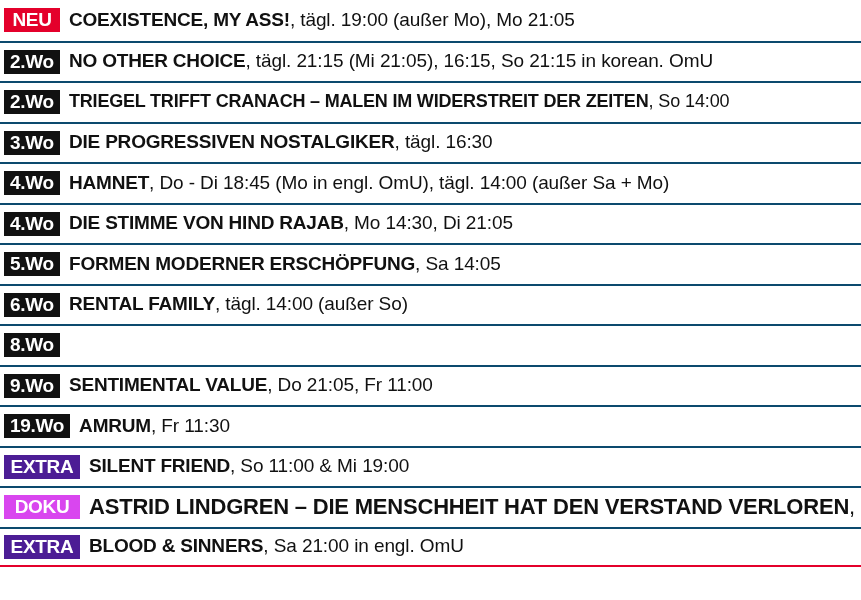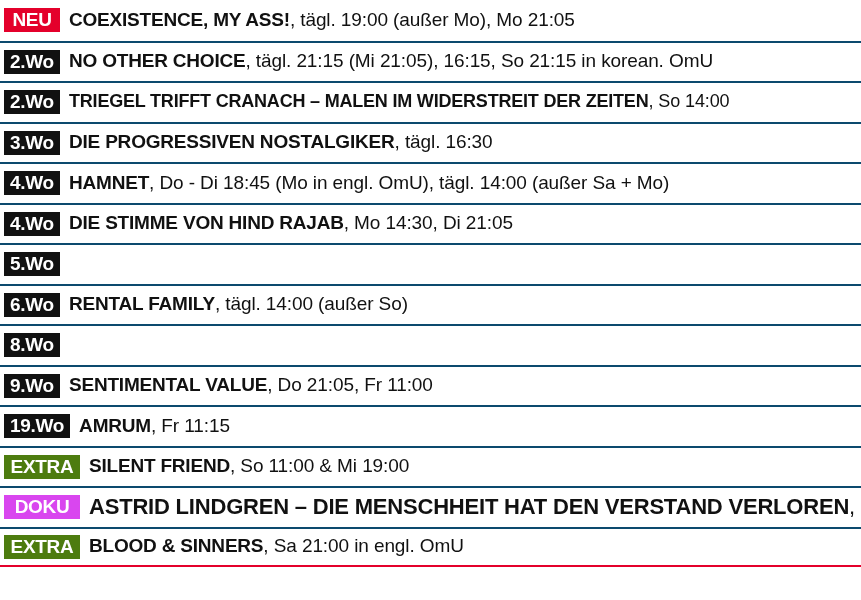--- a/index.html
+++ b/index.html
@@ -47,21 +47,21 @@
     font-family: "Liberation Sans", sans-serif;
     box-sizing: border-box;
   }
   .badge.neu {
     background: #e4002b;
   }
   .badge.wo {
     background: #111111;
   }
   .badge.extra {
-    background: #4d7c0f;
+    background: #4c1d95;
     min-width: 76px;
   }
   .badge.doku {
     background: #d946ef;
     min-width: 76px;
   }
   .text {
     flex: 1 1 auto;
     font-size: 19px;
     line-height: 1.1;
@@ -106,35 +106,36 @@
     <div class="row">
       <span class="badge wo">4.Wo</span>
       <span class="text"><span class="title">HAMNET</span><span class="details">, Do - Di 18:45 (Mo in engl. OmU), tägl. 14:00 (außer Sa + Mo)</span></span>
     </div>
     <div class="row">
       <span class="badge wo">4.Wo</span>
       <span class="text"><span class="title">DIE STIMME VON HIND RAJAB</span><span class="details">, Mo 14:30, Di 21:05</span></span>
     </div>
     <div class="row">
       <span class="badge wo">5.Wo</span>
+      <span class="text"><span class="title">FORMEN MODERNER ERSCHÖPFUNG</span><span class="details">, Sa 14:05</span></span>
     </div>
     <div class="row">
       <span class="badge wo">6.Wo</span>
       <span class="text"><span class="title">RENTAL FAMILY</span><span class="details">, tägl. 14:00 (außer So)</span></span>
     </div>
     <div class="row">
       <span class="badge wo">8.Wo</span>
     </div>
     <div class="row">
       <span class="badge wo">9.Wo</span>
       <span class="text"><span class="title">SENTIMENTAL VALUE</span><span class="details">, Do 21:05, Fr 11:00</span></span>
     </div>
     <div class="row">
       <span class="badge wo">19.Wo</span>
-      <span class="text"><span class="title">AMRUM</span><span class="details">, Fr 11:15</span></span>
+      <span class="text"><span class="title">AMRUM</span><span class="details">, Fr 11:30</span></span>
     </div>
     <div class="row">
       <span class="badge extra">EXTRA</span>
       <span class="text"><span class="title">SILENT FRIEND</span><span class="details">, So 11:00 &amp; Mi 19:00</span></span>
     </div>
     <div class="row xsmall">
       <span class="badge doku">DOKU</span>
       <span class="text"><span class="title">ASTRID LINDGREN – DIE MENSCHHEIT HAT DEN VERSTAND VERLOREN</span><span class="details">, Mo 19:00</span></span>
     </div>
     <div class="row last">

